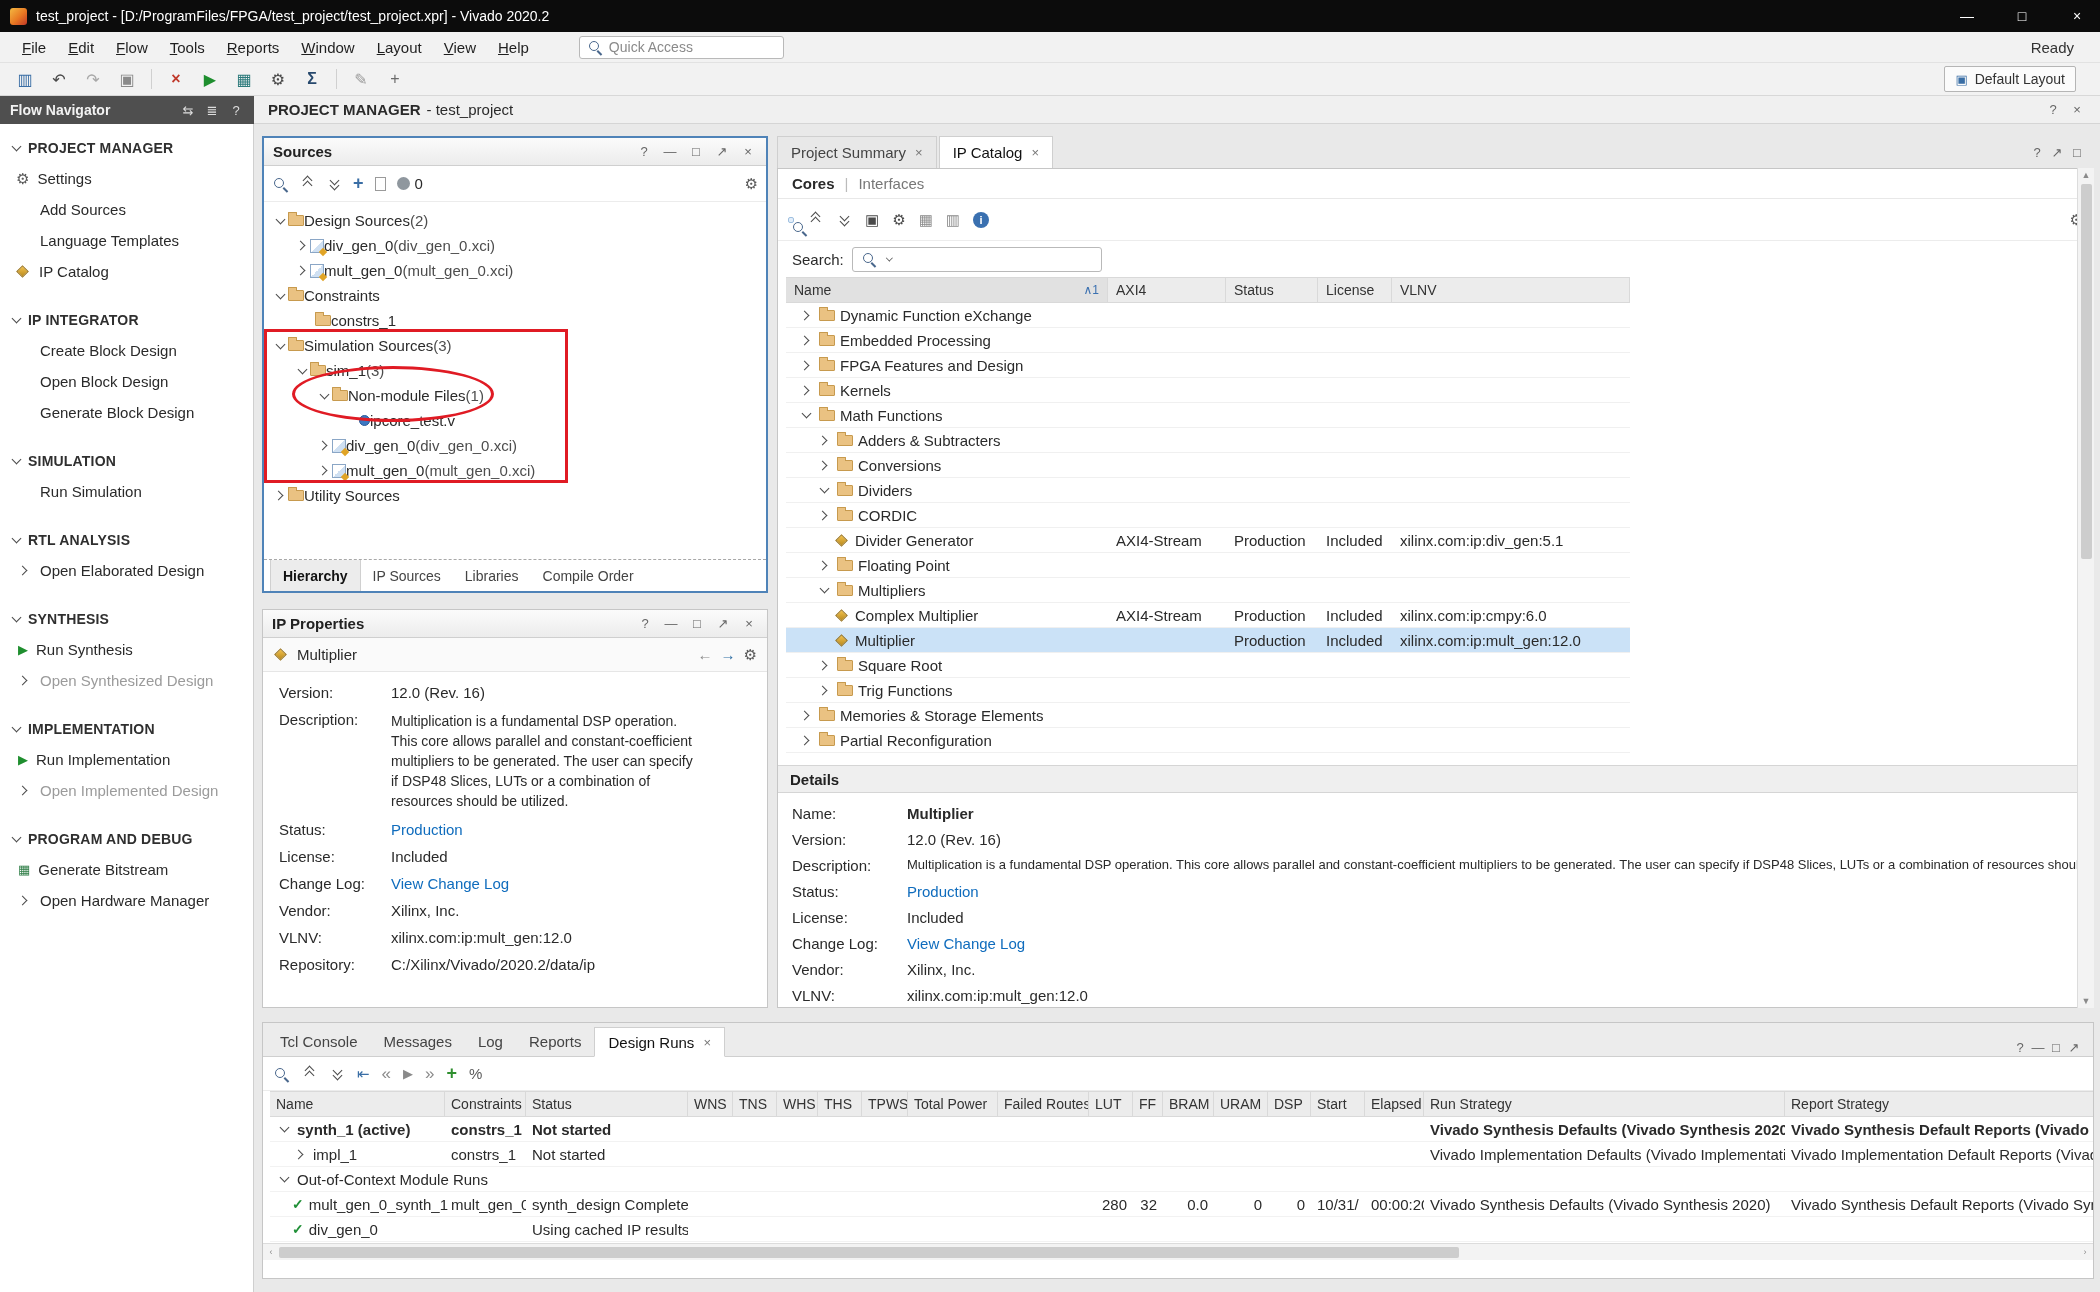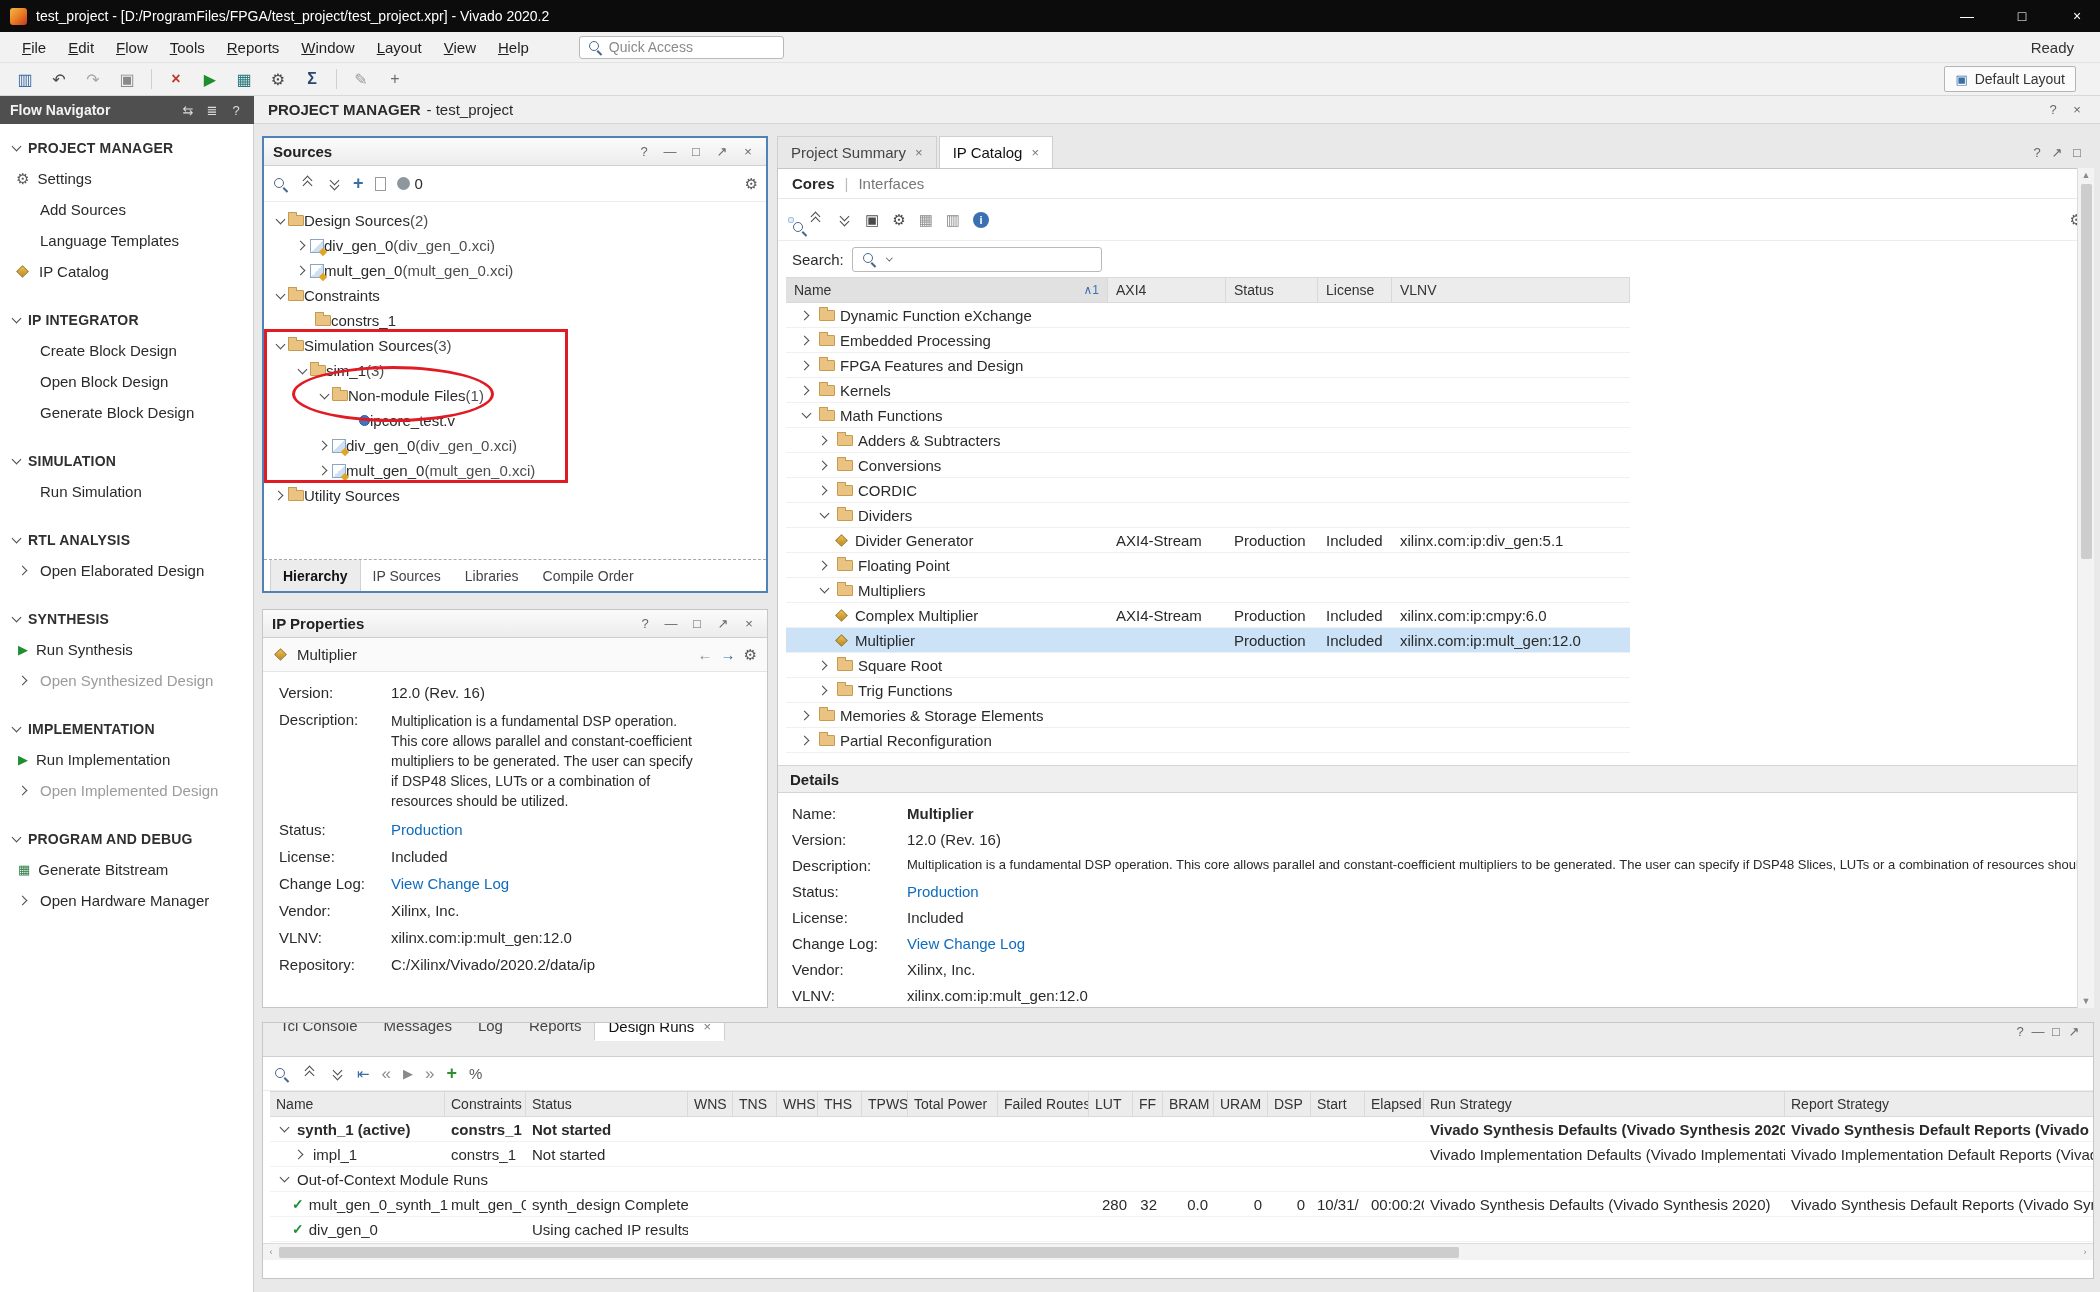--- a/index.html
+++ b/index.html
@@ -85,21 +85,21 @@
 .cat-h>div:first-child{background:#e1e1e1}
 .cat-row{height:25px;border-bottom:1px solid #f0f0f0}
 .cat-row>div{display:flex;align-items:center;padding:0 8px;overflow:hidden;white-space:nowrap}
 .cat-row.sel{background:#cbe2f7}
 .cat-name{gap:5px}
 .lv0{padding-left:12px!important}.lv1{padding-left:30px!important}.lv2{padding-left:48px!important}
 .dethead{height:28px;background:#efefef;border-top:1px solid #d5d5d5;border-bottom:1px solid #d5d5d5;display:flex;align-items:center;padding:0 12px;font-weight:bold;color:#222}
 .det-row{display:flex;margin-bottom:9px}
 .det-label{width:115px;flex:none}
 
-.rtabs{height:34px;display:flex;align-items:flex-end;background:#ececec;border-bottom:1px solid #cfcfcf;padding:2px 4px 16px}
+.rtabs{height:34px;display:flex;align-items:flex-end;background:#ececec;border-bottom:1px solid #cfcfcf;padding:2px 4px 0}
 .rtab{height:30px;display:flex;align-items:center;gap:9px;padding:0 13px;color:#444}
 .rtab.active{background:#fff;border:1px solid #cfcfcf;border-bottom:1px solid #fff;color:#111;margin-bottom:-1px}
 .runs-tool{height:34px;display:flex;align-items:center;gap:12px;padding:0 10px;border-bottom:1px solid #ececec;background:#fff}
 .dr-h,.dr-row{display:grid;grid-template-columns:175px 81px 162px 45px 44px 41px 44px 46px 90px 91px 44px 30px 51px 54px 43px 54px 59px 361px 309px;margin-left:7px}
 .dr-h{height:26px;background:#ececec;border-top:1px solid #d9d9d9;border-bottom:1px solid #d9d9d9;font-size:14px;color:#333}
 .dr-h>div{display:flex;align-items:center;padding:0 6px;border-right:1px solid #d9d9d9;overflow:hidden;white-space:nowrap}
 .dr-row{height:25px;border-bottom:1px solid #f2f2f2}
 .dr-row>div{display:flex;align-items:center;padding:0 6px;overflow:hidden;white-space:nowrap}
 .dr-name{gap:5px;overflow:visible!important}
 .num{justify-content:flex-end}
@@ -643,38 +643,38 @@
         <span class="ico-folder"></span>
         <span>Conversions</span>
       </div>
     <div></div>
       <div></div>
       <div></div>
       <div></div>
   </div>
   <div class="cat-row">
     <div class="cat-name lv1">
+        <span class="chev">
+          <i></i>
+        </span>
+        <span class="ico-folder"></span>
+        <span>Dividers</span>
+      </div>
+    <div></div>
+      <div></div>
+      <div></div>
+      <div></div>
+  </div>
+  <div class="cat-row">
+    <div class="cat-name lv1">
         <span class="chev r">
           <i></i>
         </span>
         <span class="ico-folder"></span>
         <span>CORDIC</span>
-      </div>
-    <div></div>
-      <div></div>
-      <div></div>
-      <div></div>
-  </div>
-  <div class="cat-row">
-    <div class="cat-name lv1">
-        <span class="chev">
-          <i></i>
-        </span>
-        <span class="ico-folder"></span>
-        <span>Dividers</span>
       </div>
     <div></div>
       <div></div>
       <div></div>
       <div></div>
   </div>
   <div class="cat-row">
     <div class="cat-name lv2">
         <span class="ico-dia"></span>
         <span>Divider Generator</span>

